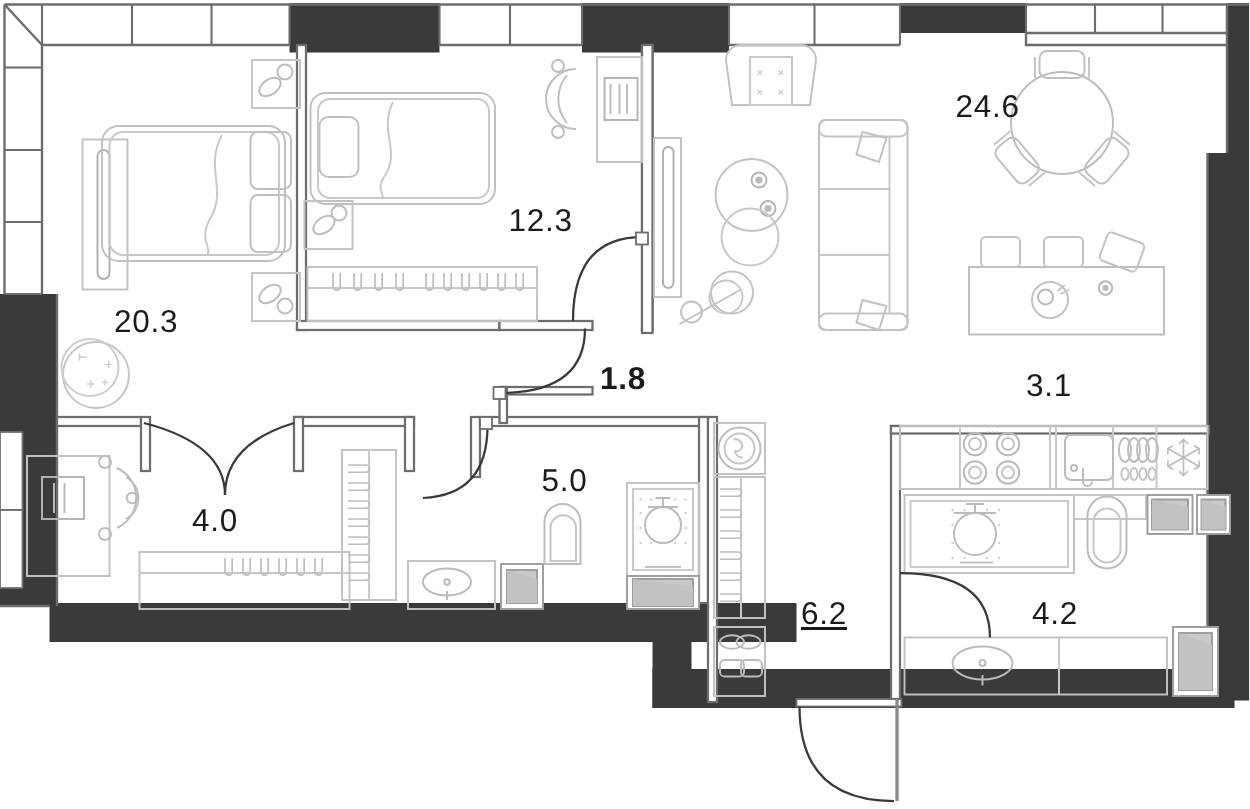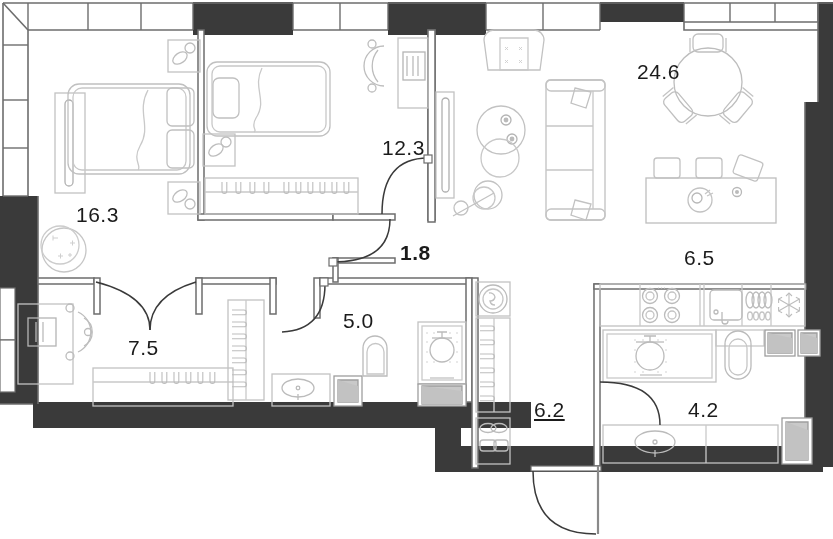--- a/index.html
+++ b/index.html
@@ -473,23 +473,23 @@
 
       <path d="M428 158 Q382 158 382 214"></path>
       <rect x="424" y="155" width="8" height="8" fill="#ffffff" stroke="#6d6d6d" stroke-width="1.2"></rect>
 
       <path d="M333 262 Q390 262 390 219"></path>
       <rect x="329" y="258" width="8" height="8" fill="#ffffff" stroke="#6d6d6d" stroke-width="1.2"></rect>
     </g>
 
   </svg>
 
-  <div class="arealabel" style="left:76px;top:203px;">16.3</div>
-  <div class="arealabel" style="left:339px;top:136px;margin-left:43px;">12.3</div>
+  <div class="arealabel" style="left:76px;top:203px;">20.3</div>
+  <div class="arealabel" style="left:339px;top:136px;">12.3</div>
   <div class="arealabel" style="left:593px;top:60px;margin-left:44px;">24.6</div>
-  <div class="arealabel" style="left:684px;top:246px;">6.5</div>
+  <div class="arealabel" style="left:684px;top:246px;">3.1</div>
   <div class="arealabel" style="left:400px;top:241px;font-weight:bold;">1.8</div>
-  <div class="arealabel" style="left:128px;top:336px;">7.5</div>
-  <div class="arealabel" style="left:343px;top:309px;">5.0</div>
+  <div class="arealabel" style="left:128px;top:336px;">4.0</div>
+  <div class="arealabel" style="left:361px;top:309px;">5.0</div>
   <div class="arealabel" style="left:534px;top:398px;text-decoration:underline;">6.2</div>
   <div class="arealabel" style="left:688px;top:398px;">4.2</div>
 
 </div>
 
 </body></html>

